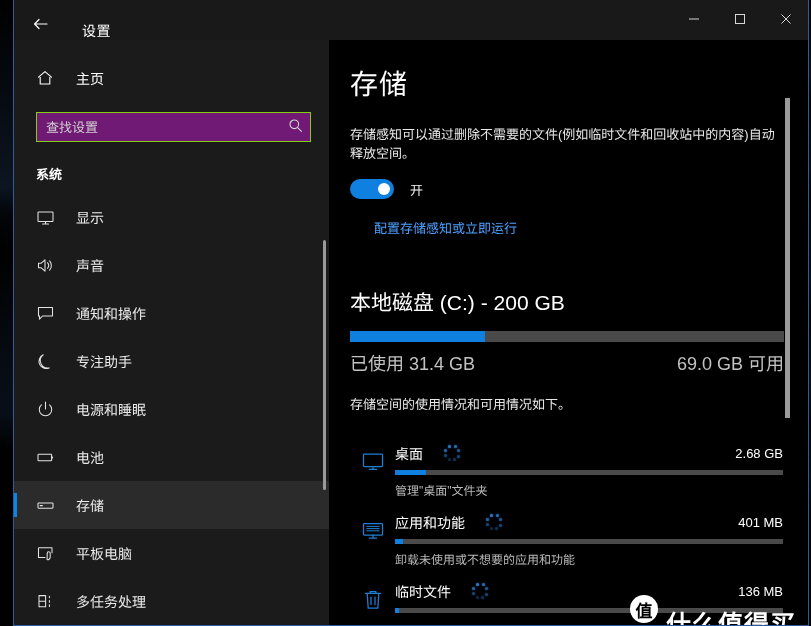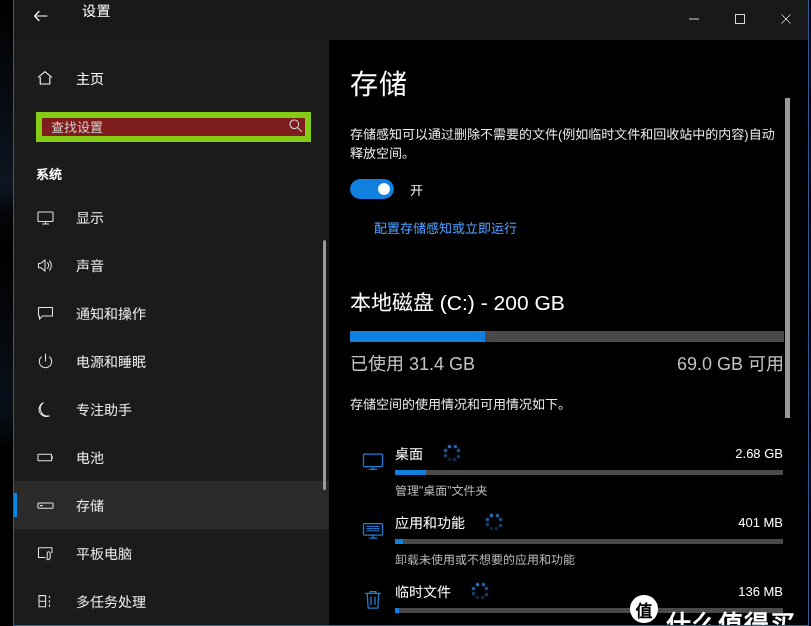--- a/index.html
+++ b/index.html
@@ -55,21 +55,21 @@
   
   .titlebar {
     position: absolute;
     left: 14px; top: 0;
     width: 795px; height: 40px;
     background: #191919;
     display: flex;
     align-items: center;
     z-index: 20;
   }
-  .tb-left { display: flex; align-items: flex-start; height: 40px; }
+  .tb-left { display: flex; align-items: flex-end; height: 40px; }
   .back-btn {
     width: 42px; height: 32px;
     display: flex; align-items: center; justify-content: center;
     color: #ffffff;
     cursor: pointer;
     margin-left: 6px;
   }
   .back-btn svg { display: block; }
   .tb-title {
     font-size: 14px;
@@ -107,22 +107,22 @@
   .nav-home .ic { width: 26px; display: flex; align-items: center; }
   .nav-home .lbl { font-size: 14px; margin-left: 14px; }
 
   .search-wrap {
     margin: 14px 18px 0 22px;
     height: 30px;
     position: relative;
   }
   .search-input {
     width: 100%; height: 30px;
-    background: #7f1d1d;
-    border: 6px solid #84cc16;
+    background: #701a75;
+    border: 1px solid #84cc16;
     color: #d9d9d9;
     font-size: 13px;
     font-family: "Liberation Sans", "DejaVu Sans", sans-serif;
     padding: 0 30px 0 9px;
     outline: none;
   }
   .search-input::placeholder { color: #cfcfcf; }
   .search-icon {
     position: absolute;
     right: 8px; top: 6px;
@@ -478,34 +478,34 @@
           <svg width="19" height="19" viewBox="0 0 19 19" fill="none" stroke="currentColor" stroke-width="1.05">
             <path d="M2.5 3.5 H16.5 V12 H6.5 L3.5 15.2 V12 H2.5 Z" stroke-linejoin="round"></path>
           </svg>
         </span>
         <span class="lbl">通知和操作</span>
       </div>
 
       <div class="nav-item">
         <span class="ic">
           <svg width="19" height="19" viewBox="0 0 19 19" fill="none" stroke="currentColor" stroke-width="1.05">
+            <path d="M7.2 2.8 A7.4 7.4 0 0 0 13.2 15.9 A6 6 0 0 1 7.2 2.8 Z" stroke-linejoin="round"></path>
+          </svg>
+        </span>
+        <span class="lbl">专注助手</span>
+      </div>
+
+      <div class="nav-item">
+        <span class="ic">
+          <svg width="19" height="19" viewBox="0 0 19 19" fill="none" stroke="currentColor" stroke-width="1.05">
             <path d="M13.6 4.9 A6.2 6.2 0 1 1 5.4 4.9" stroke-linecap="round"></path>
             <path d="M9.5 2 V9" stroke-linecap="round"></path>
           </svg>
         </span>
         <span class="lbl">电源和睡眠</span>
-      </div>
-
-      <div class="nav-item">
-        <span class="ic">
-          <svg width="19" height="19" viewBox="0 0 19 19" fill="none" stroke="currentColor" stroke-width="1.05">
-            <path d="M7.2 2.8 A7.4 7.4 0 0 0 13.2 15.9 A6 6 0 0 1 7.2 2.8 Z" stroke-linejoin="round"></path>
-          </svg>
-        </span>
-        <span class="lbl">专注助手</span>
       </div>
 
       <div class="nav-item">
         <span class="ic">
           <svg width="19" height="19" viewBox="0 0 19 19" fill="none" stroke="currentColor" stroke-width="1.05">
             <rect x="2" y="6.2" width="13.6" height="6.6" rx="0.6"></rect>
             <path d="M16.4 8.6 V10.4"></path>
           </svg>
         </span>
         <span class="lbl">电池</span>

